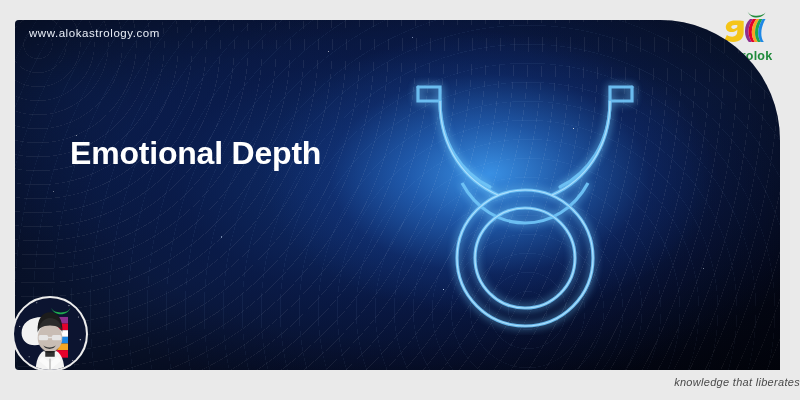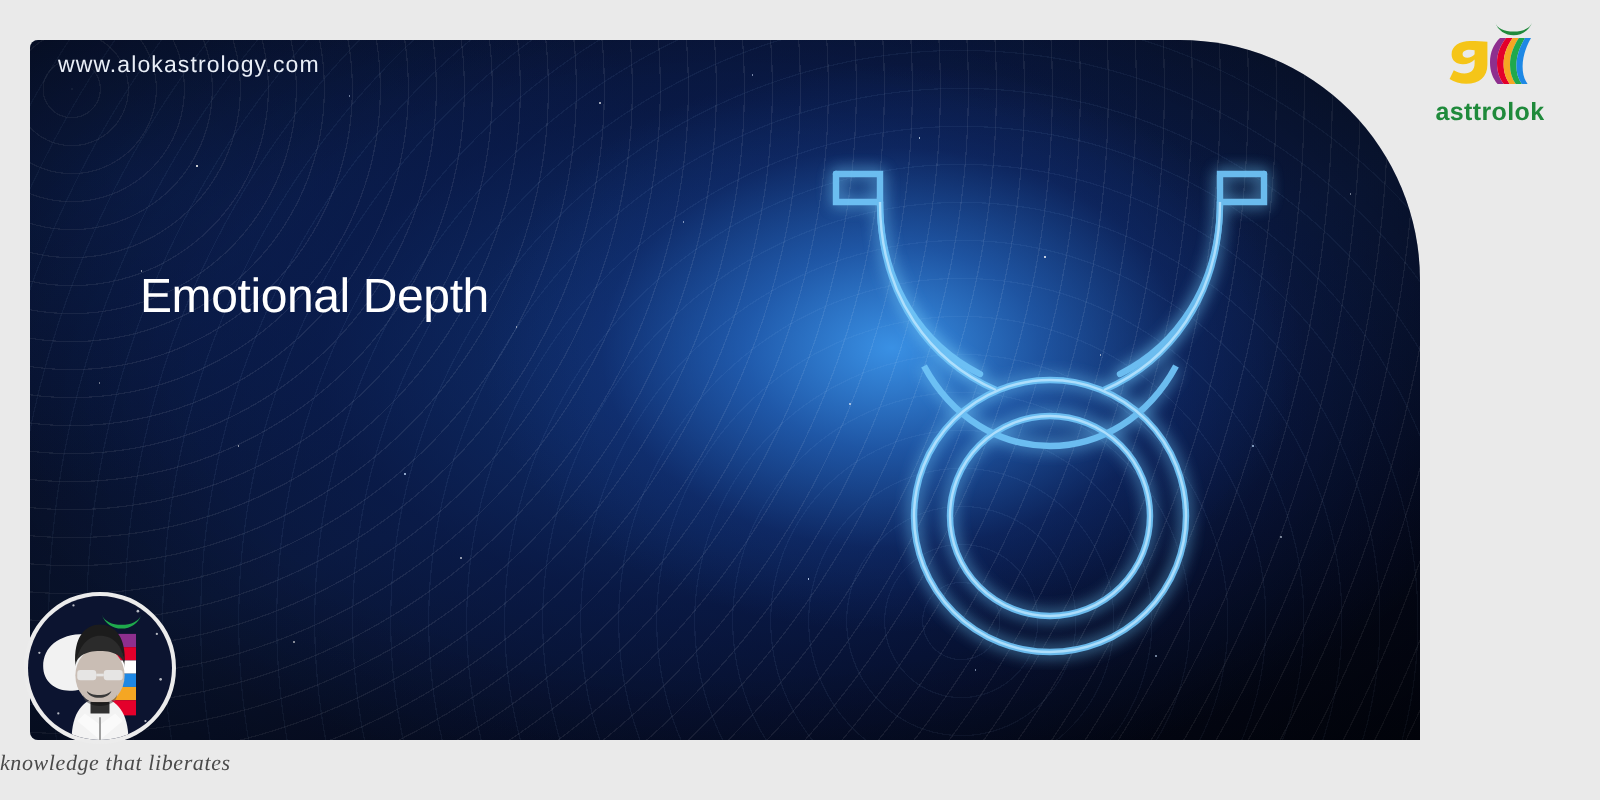--- a/index.html
+++ b/index.html
@@ -24,21 +24,21 @@
   .brand-mark { position:relative; width:56px; height:40px; }
   .brand-mark svg { display:block; width:56px; height:40px; }
   .brand-word {
     font-size:12.5px; font-weight:bold; color:#1f8a3b;
     letter-spacing:.2px; margin-top:1px;
   }
 
   
   .panel {
     position:absolute;
-    left:15px; top:20px; width:695px; height:350px;
+    left:15px; top:20px; width:765px; height:350px;
     border-radius:4px 120px 0 4px;
     overflow:hidden;
     background:
       radial-gradient(ellipse 38% 52% at 62% 44%, rgba(60,150,235,.95) 0%, rgba(40,110,200,.65) 28%, rgba(20,55,130,.35) 55%, rgba(6,16,52,0) 78%),
       radial-gradient(ellipse 70% 80% at 52% 45%, rgba(18,58,132,.85) 0%, rgba(10,30,85,.6) 45%, rgba(4,10,34,0) 80%),
       radial-gradient(ellipse 50% 60% at 8% 20%, rgba(14,40,100,.55) 0%, rgba(3,8,28,0) 75%),
       linear-gradient(160deg,#070d23 0%, #08122e 28%, #0a1634 52%, #050a1e 78%, #02040f 100%);
   }
   
   .stars, .stars2, .stars3 { position:absolute; inset:0; pointer-events:none; }
@@ -92,37 +92,37 @@
     position:absolute; left:14px; top:7px;
     color:#e9eef7; font-size:11.5px; letter-spacing:.55px;
   }
 
   
   .headline {
     position:absolute; left:55px; top:115px;
     line-height:1.16; letter-spacing:-.2px;
   }
   .headline .l1 { color:#f4bc18; font-size:28px; font-weight:bold; }
-  .headline .l2, .headline .l3 { color:#ffffff; font-size:24px; font-weight:normal; }
+  .headline .l2, .headline .l3 { color:#ffffff; font-size:32px; font-weight:bold; }
 
   
   .avatar {
     position:absolute; left:12px; top:296px;
     width:76px; height:76px; border-radius:50%;
     overflow:hidden; background:#eceaea;
     border:2px solid #ececec;
   }
   .avatar .av-inner { position:absolute; inset:0; }
   .avatar svg { position:absolute; inset:0; width:100%; height:100%; }
 
   
   .tagline {
     position:absolute; left:0; right:0; top:376px;
-    text-align:left; font-style:italic;
-    font-size:11px; color:#4a4a4a; letter-spacing:.3px;font-family:Liberation Serif, serif;
+    text-align:right; font-style:italic;
+    font-size:11px; color:#4a4a4a; letter-spacing:.3px;
   }
 </style>
 </head>
 <body>
 
 <div id="page">
 
   <div class="brand">
     <div class="brand-mark">
       <svg viewBox="0 0 56 40" aria-hidden="true">

